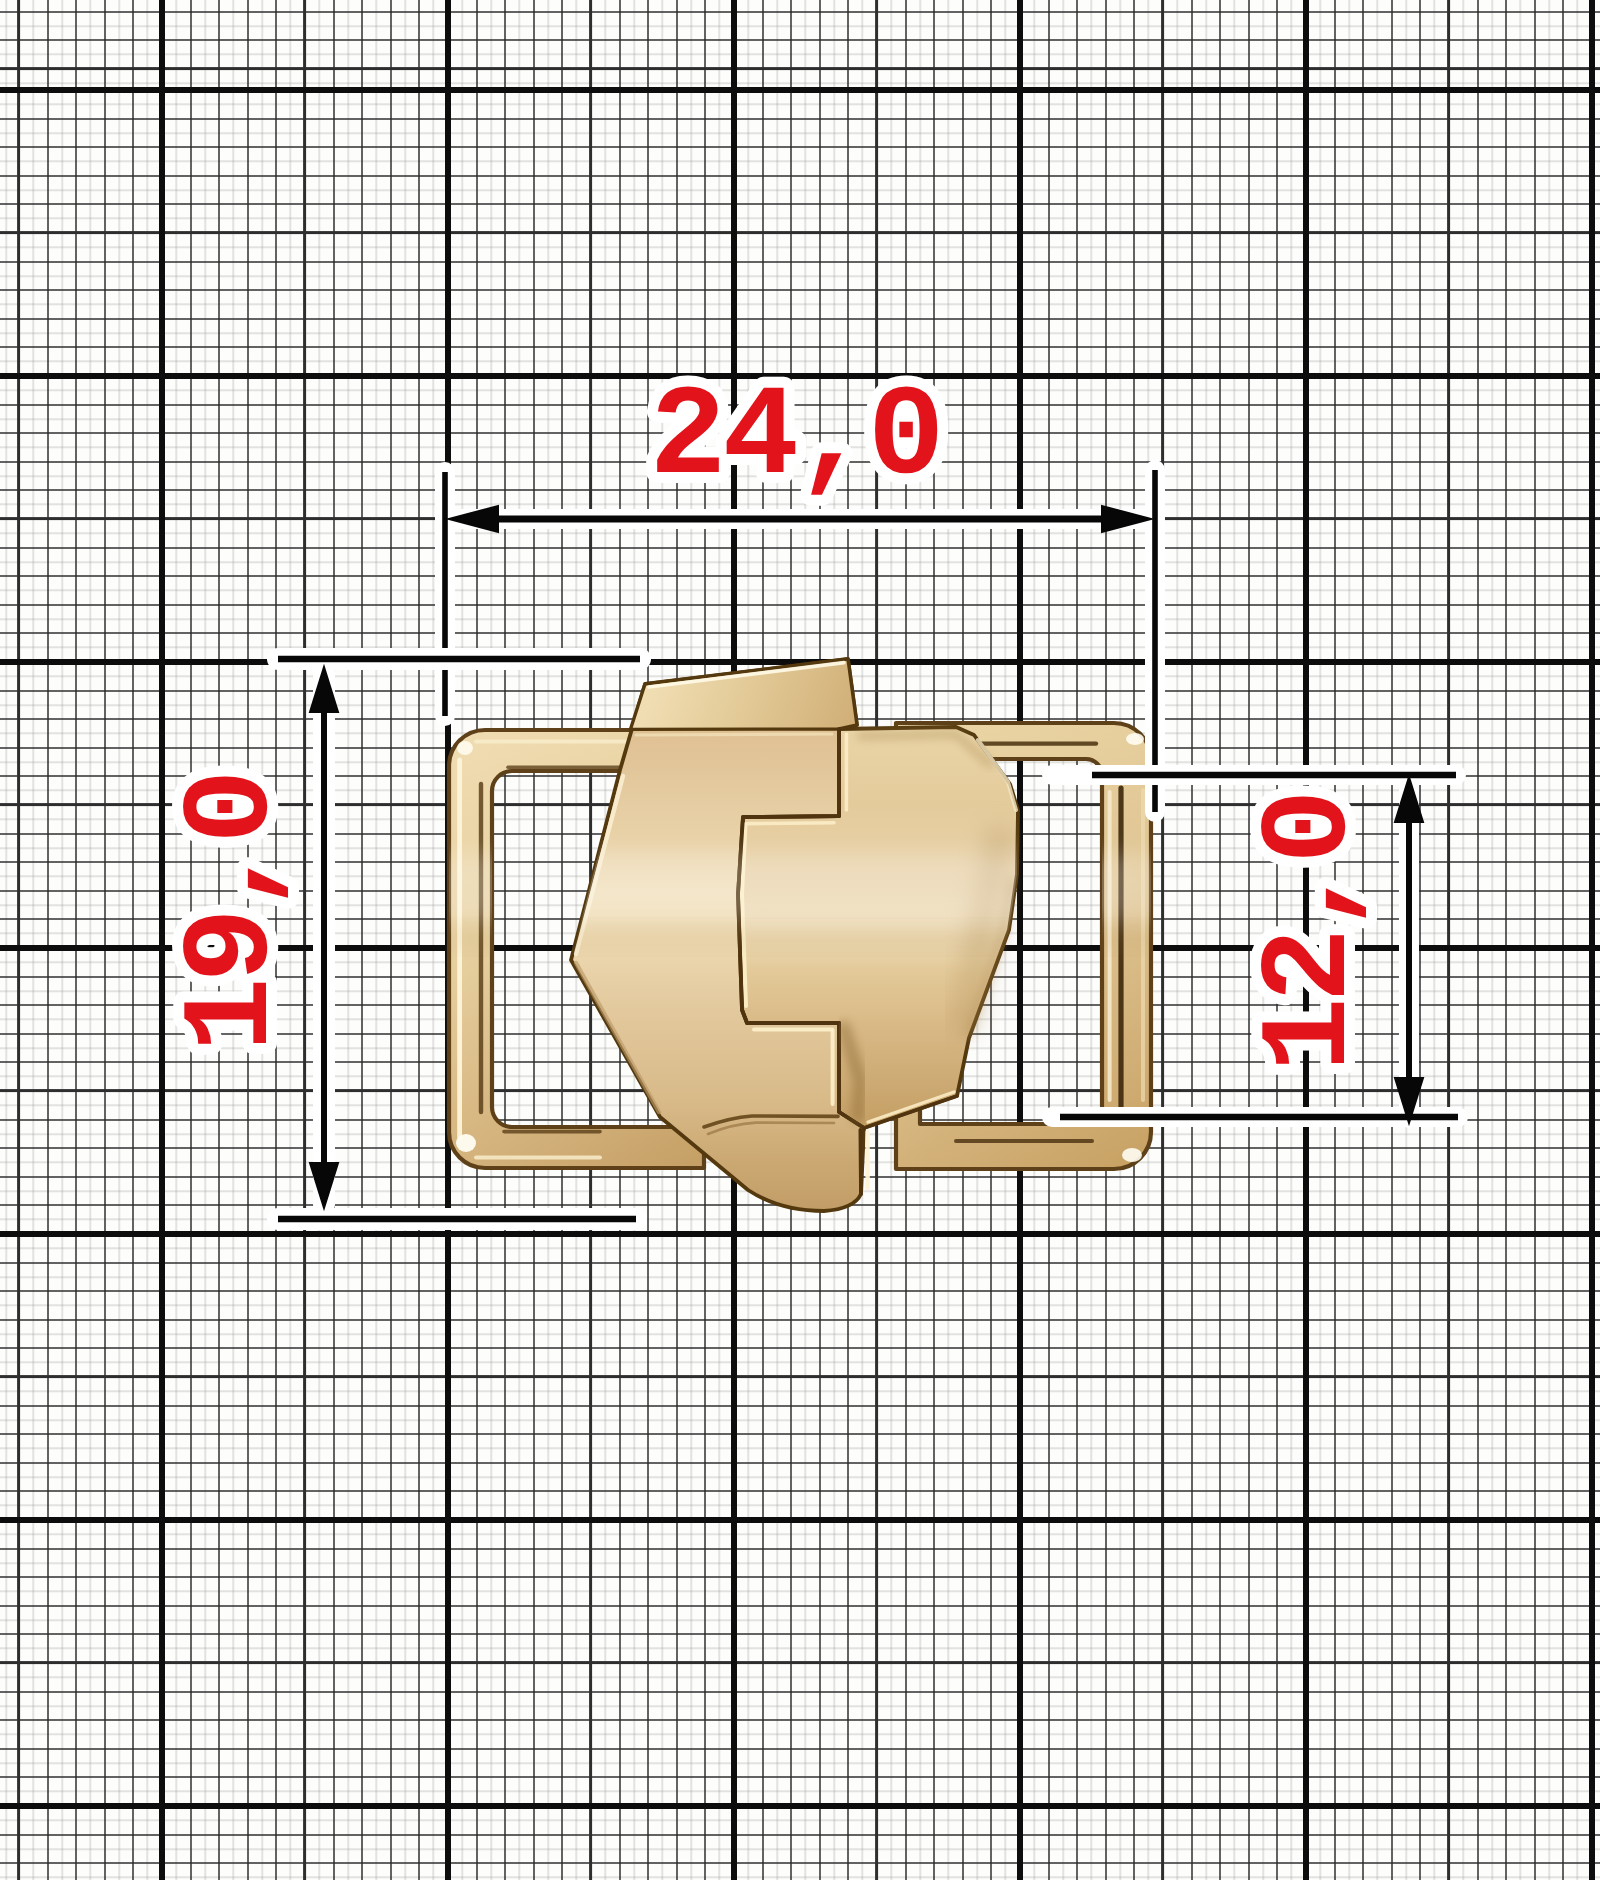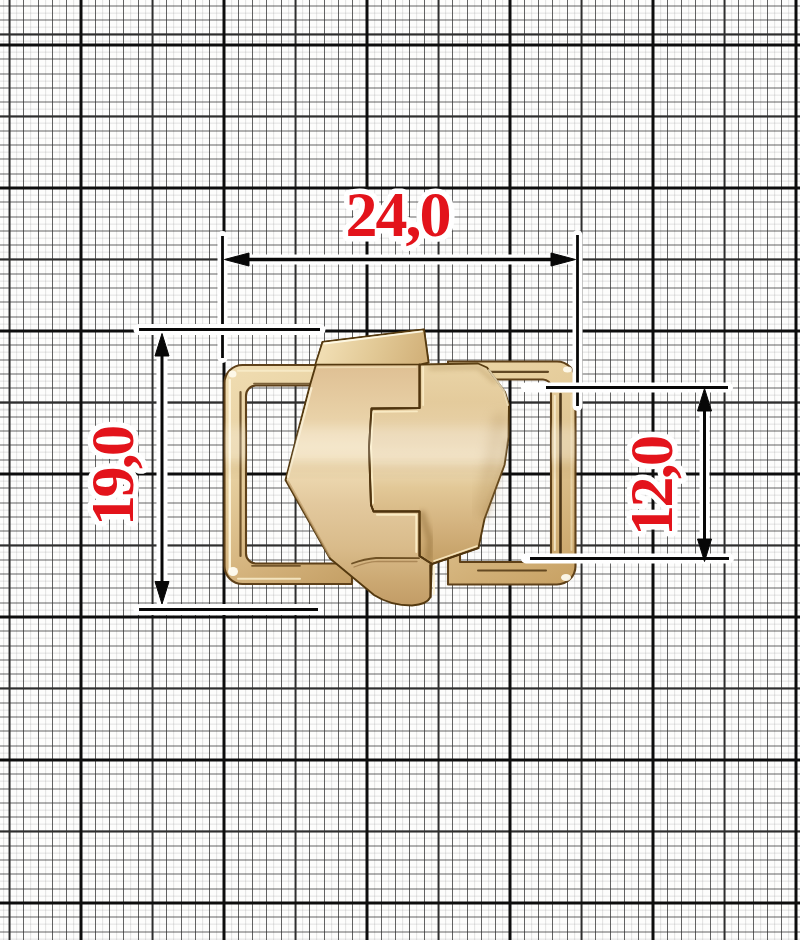--- a/index.html
+++ b/index.html
@@ -1,17 +1,17 @@
 <!DOCTYPE html>
 <html><head>
 <meta charset="utf-8">
 <style>
   html,body{margin:0;padding:0;}
   #page{position:relative;width:800px;height:940px;overflow:hidden;background:#fdfdfc;
-    font-family:Liberation Serif, serif;}
+    font-family:Liberation Mono, monospace;}
   #grid{position:absolute;left:0;top:0;width:800px;height:940px;
     background-image:
       repeating-linear-gradient(to right, #0d0d0d 0px 3px, transparent 3px 143px),
       repeating-linear-gradient(to bottom, #0d0d0d 0px 3px, transparent 3px 143px),
       repeating-linear-gradient(to right, #2e2e2e 0px 1.7px, transparent 1.7px 143px),
       repeating-linear-gradient(to bottom, #2e2e2e 0px 1.7px, transparent 1.7px 143px),
       repeating-linear-gradient(to right, rgba(40,40,40,0.72) 0px 1px, transparent 1px 14.3px),
       repeating-linear-gradient(to bottom, rgba(40,40,40,0.72) 0px 1px, transparent 1px 14.3px),
       repeating-linear-gradient(to right, rgba(140,140,140,0.24) 0px 1px, transparent 1px 14.3px),
       repeating-linear-gradient(to bottom, rgba(140,140,140,0.24) 0px 1px, transparent 1px 14.3px);

